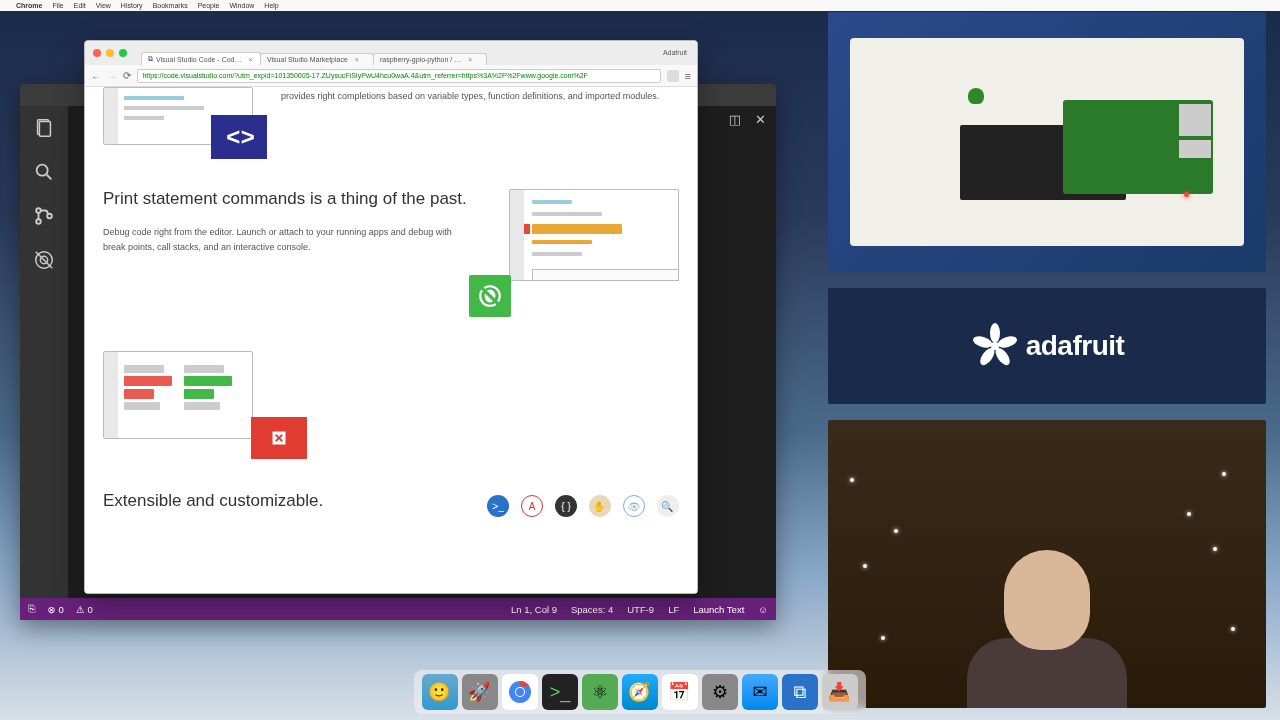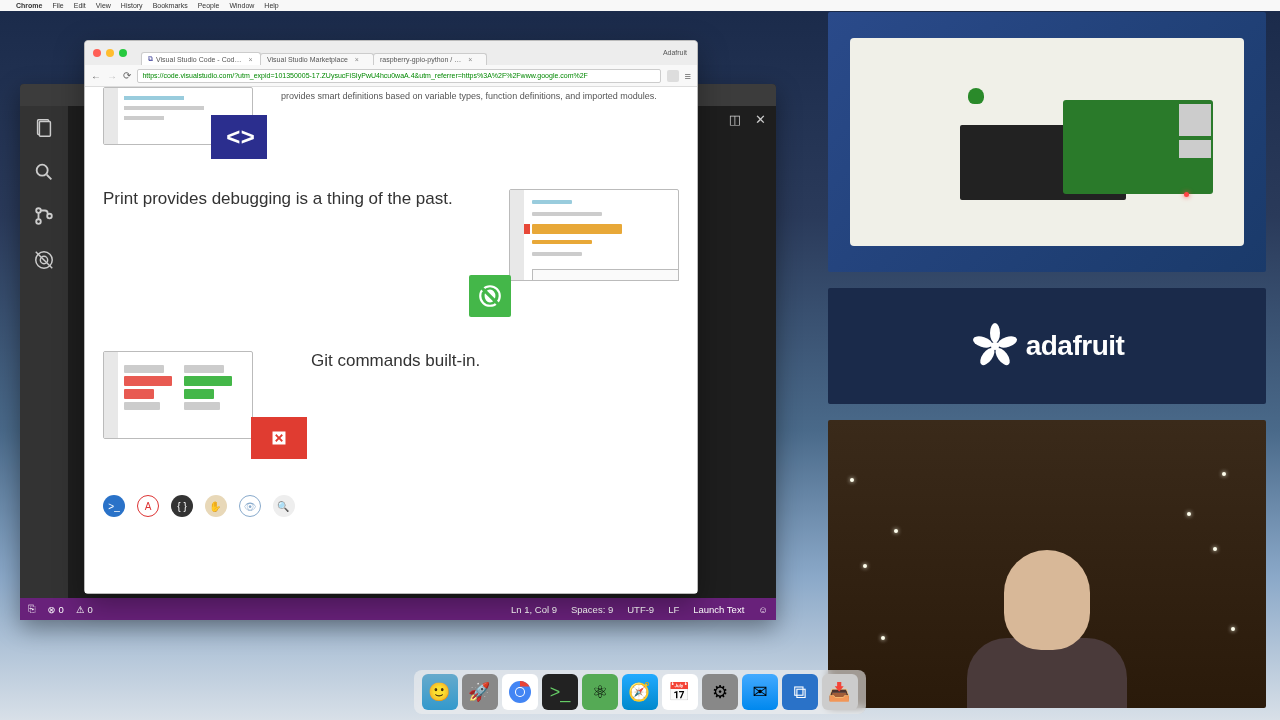--- a/index.html
+++ b/index.html
@@ -156,21 +156,21 @@
     </div>
   </div>
   <div class="statusbar">
     <div class="status-left">
       <span class="status-item">⎘</span>
       <span class="status-item">⊗ <span>0</span></span>
       <span class="status-item">⚠ <span>0</span></span>
     </div>
     <div class="status-right">
       <span>Ln 1, Col 9</span>
-      <span>Spaces: 9</span>
+      <span>Spaces: 4</span>
       <span>UTF-9</span>
       <span>LF</span>
       <span>Launch Text</span>
       <span>☺</span>
     </div>
   </div>
 </div>
 
 <div class="chrome-window">
   <div class="traffic-lights">
@@ -210,26 +210,27 @@
       <div class="intel-sec">
         <div class="intel-img">
           <div style="position:absolute;inset:0;border:1px solid #bbb;background:#fff;border-radius:2px;">
             <div style="position:absolute;left:0;top:0;width:14px;height:100%;background:#e8e8e8;"></div>
             <div style="position:absolute;left:20px;top:8px;width:60px;height:4px;background:#9cd;"></div>
             <div style="position:absolute;left:20px;top:18px;width:80px;height:4px;background:#ccc;"></div>
             <div style="position:absolute;left:20px;top:28px;width:40px;height:4px;background:#ccc;"></div>
           </div>
           <div class="intel-icon">&lt;&nbsp;&gt;</div>
         </div>
-        <div class="intel-text">provides smart definitions based on variable types, function definitions, and imported modules.</div>
+        <div class="intel-text">provides right completions based on variable types, function definitions, and imported modules.</div>
       </div>
 
       <div class="section">
         <div class="sec-text">
-          <div class="sec-title">Print provides debugging is a thing of the past.</div>
+          <div class="sec-title">Print statement commands is a thing of the past.</div>
+          <div class="sec-body">Debug code right from the editor. Launch or attach to your running apps and debug with break points, call stacks, and an interactive console.</div>
         </div>
         <div class="sec-img">
           <div class="dbg-ill">
             <div class="dbg-side"></div>
             <div class="dbg-line" style="left:22px;top:10px;width:40px;background:#9cd;"></div>
             <div class="dbg-line" style="left:22px;top:22px;width:70px;background:#ccc;"></div>
             <div class="dbg-line" style="left:22px;top:34px;width:90px;background:#e8a838;height:10px;"></div>
             <div class="dbg-line" style="left:22px;top:50px;width:60px;background:#e8a838;"></div>
             <div class="dbg-line" style="left:22px;top:62px;width:50px;background:#ccc;"></div>
             <div style="position:absolute;left:14px;top:34px;width:6px;height:10px;background:#e84838;"></div>
@@ -262,25 +263,27 @@
               <div class="git-row" style="background:#ccc;width:36px;"></div>
             </div>
           </div>
           <div class="git-icon">
             <svg viewBox="0 0 24 24">
                 <path d="M12 2l10 10-10 10L2 12 12 2zm-1 5v4H7v2h4v4h2v-4h4v-2h-4V7h-2z" transform="rotate(45 12 12)"></path>
               </svg>
           </div>
         </div>
         <div class="sec-text">
-          <div class="sec-title">Git commands built-in.</div>
         </div>
       </div>
 
       <div class="section" style="padding-bottom:4px;">
+        <div class="sec-text">
+          <div class="sec-title">Extensible and customizable.</div>
+        </div>
         <div class="ext-icons">
           <div class="ext-circ" style="background:#2a72c8">&gt;_</div>
           <div class="ext-circ" style="background:#fff;border:1px solid #d33;color:#d33">A</div>
           <div class="ext-circ" style="background:#333">{ }</div>
           <div class="ext-circ" style="background:#e8d8b8;color:#864">✋</div>
           <div class="ext-circ" style="background:#fff;border:1px solid #8ac;color:#8ac">👁</div>
           <div class="ext-circ" style="background:#eee;color:#888">🔍</div>
         </div>
       </div>
 

